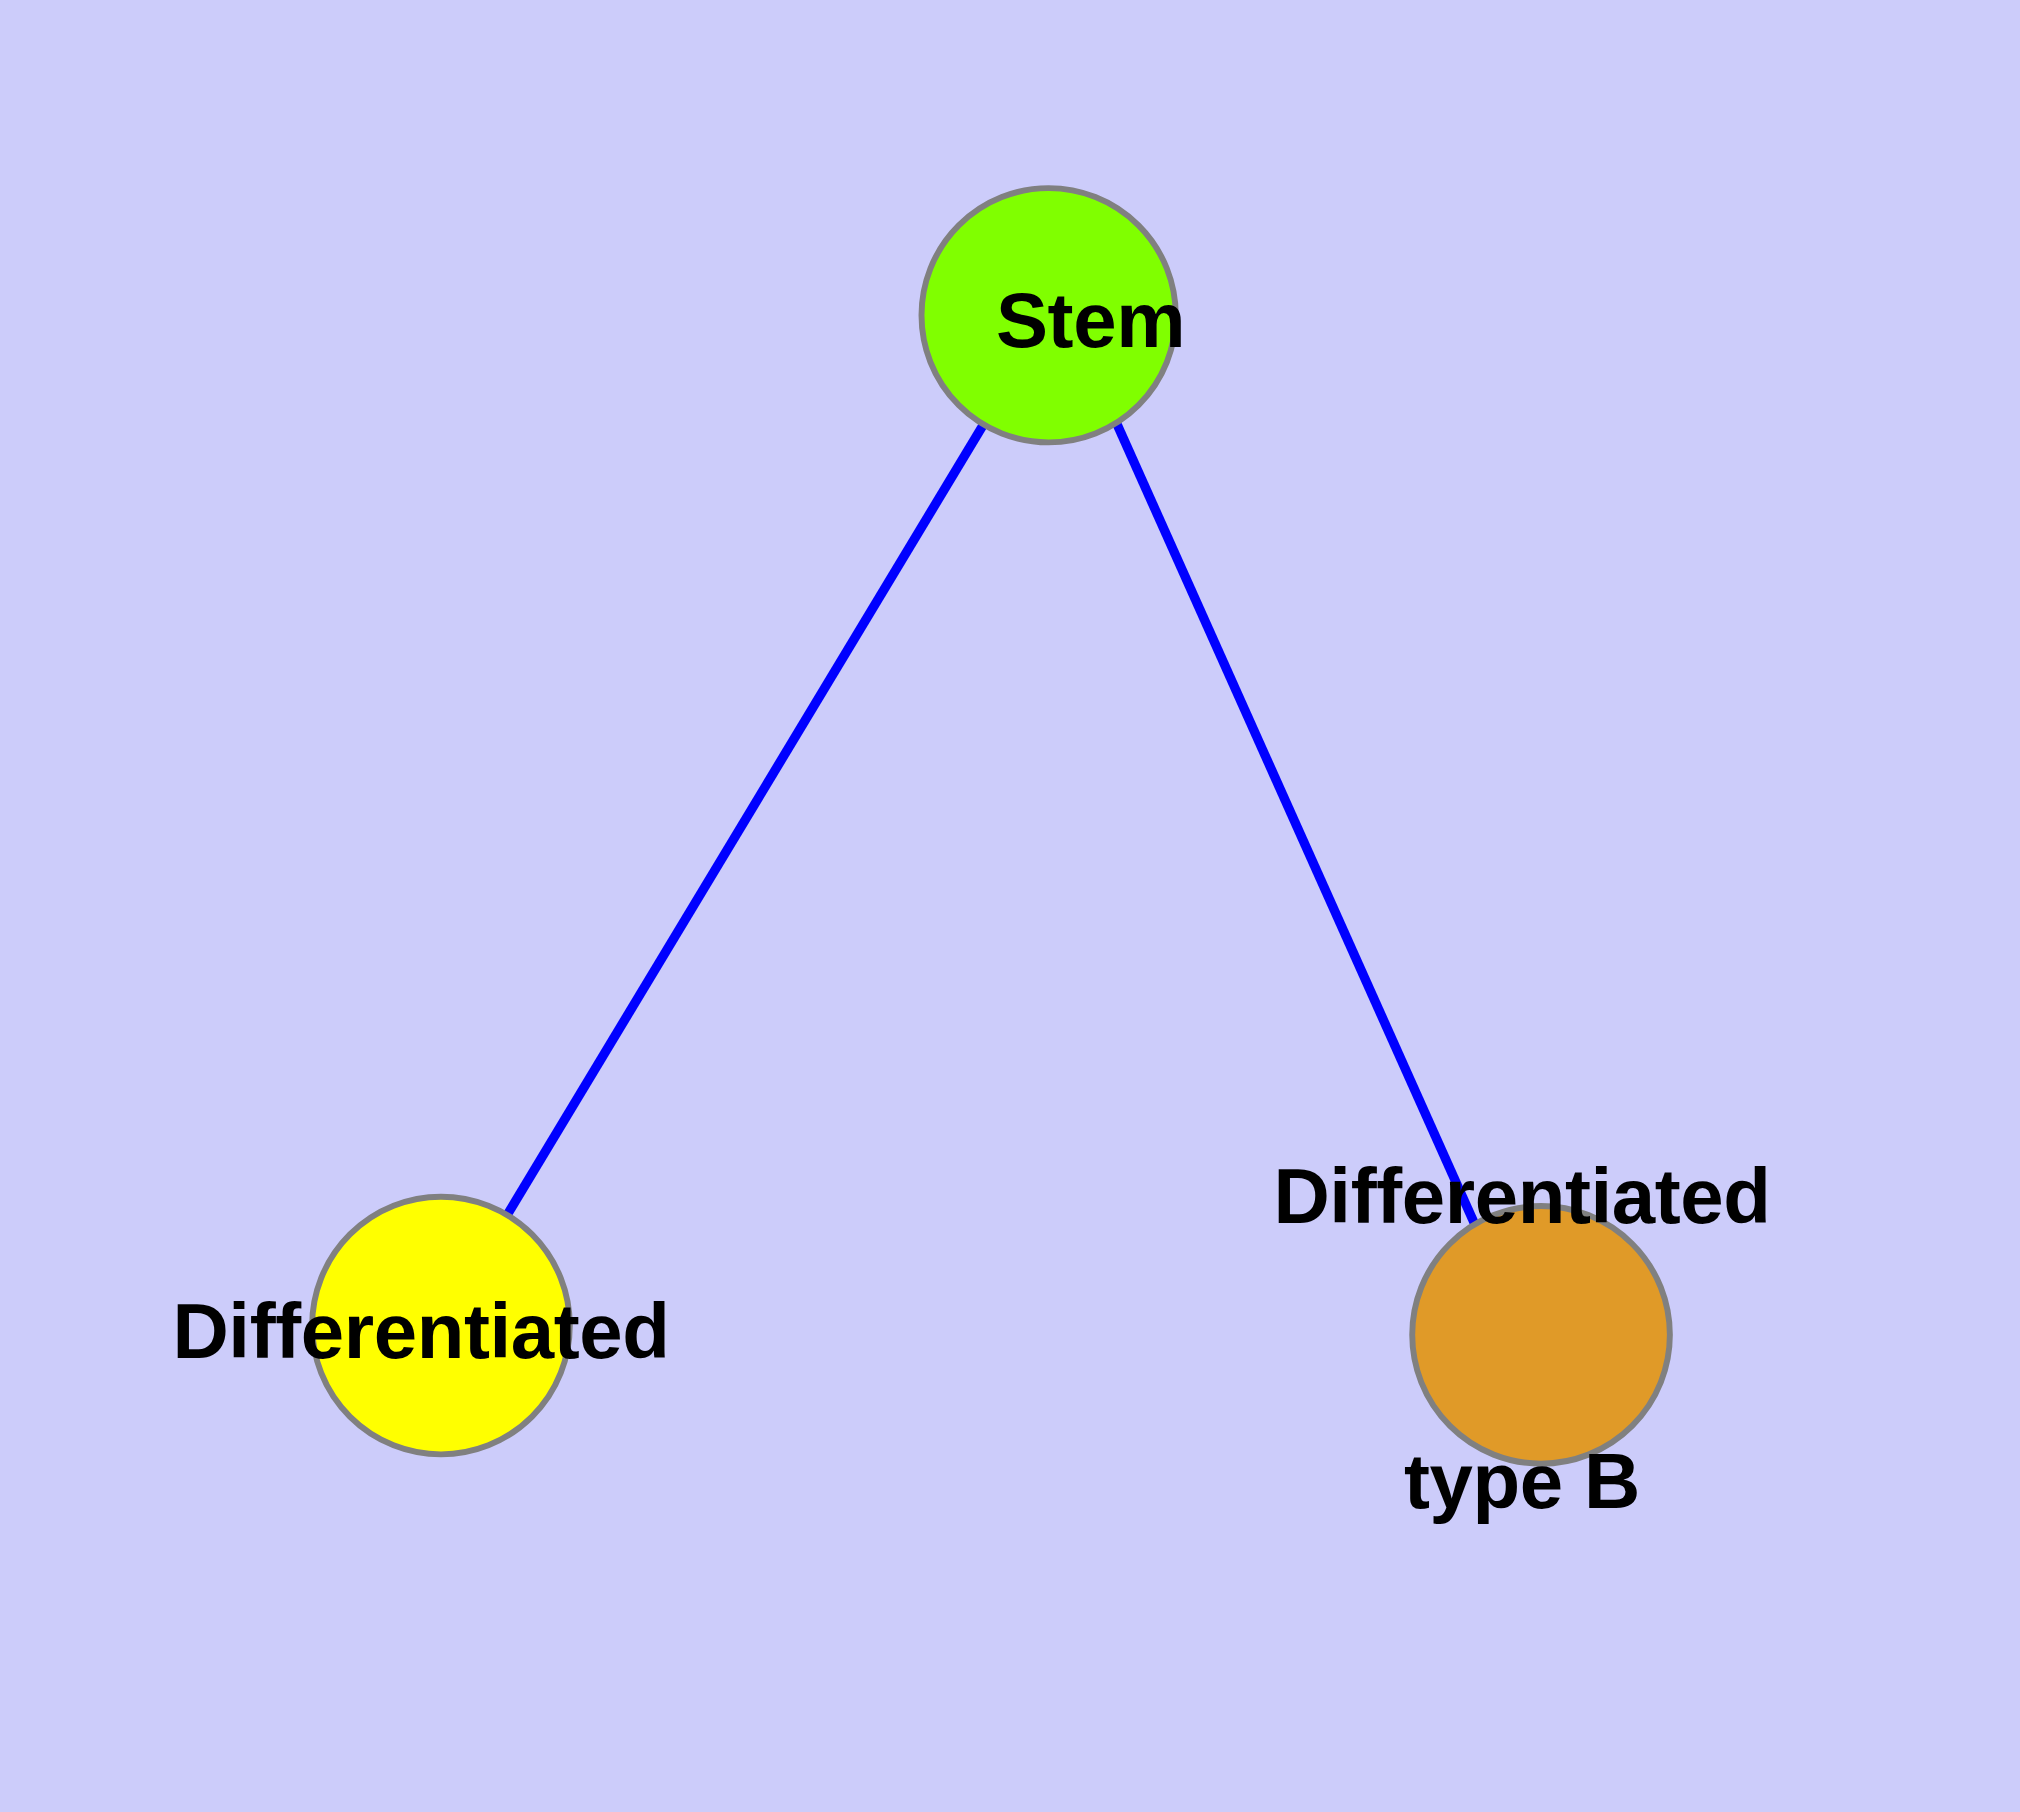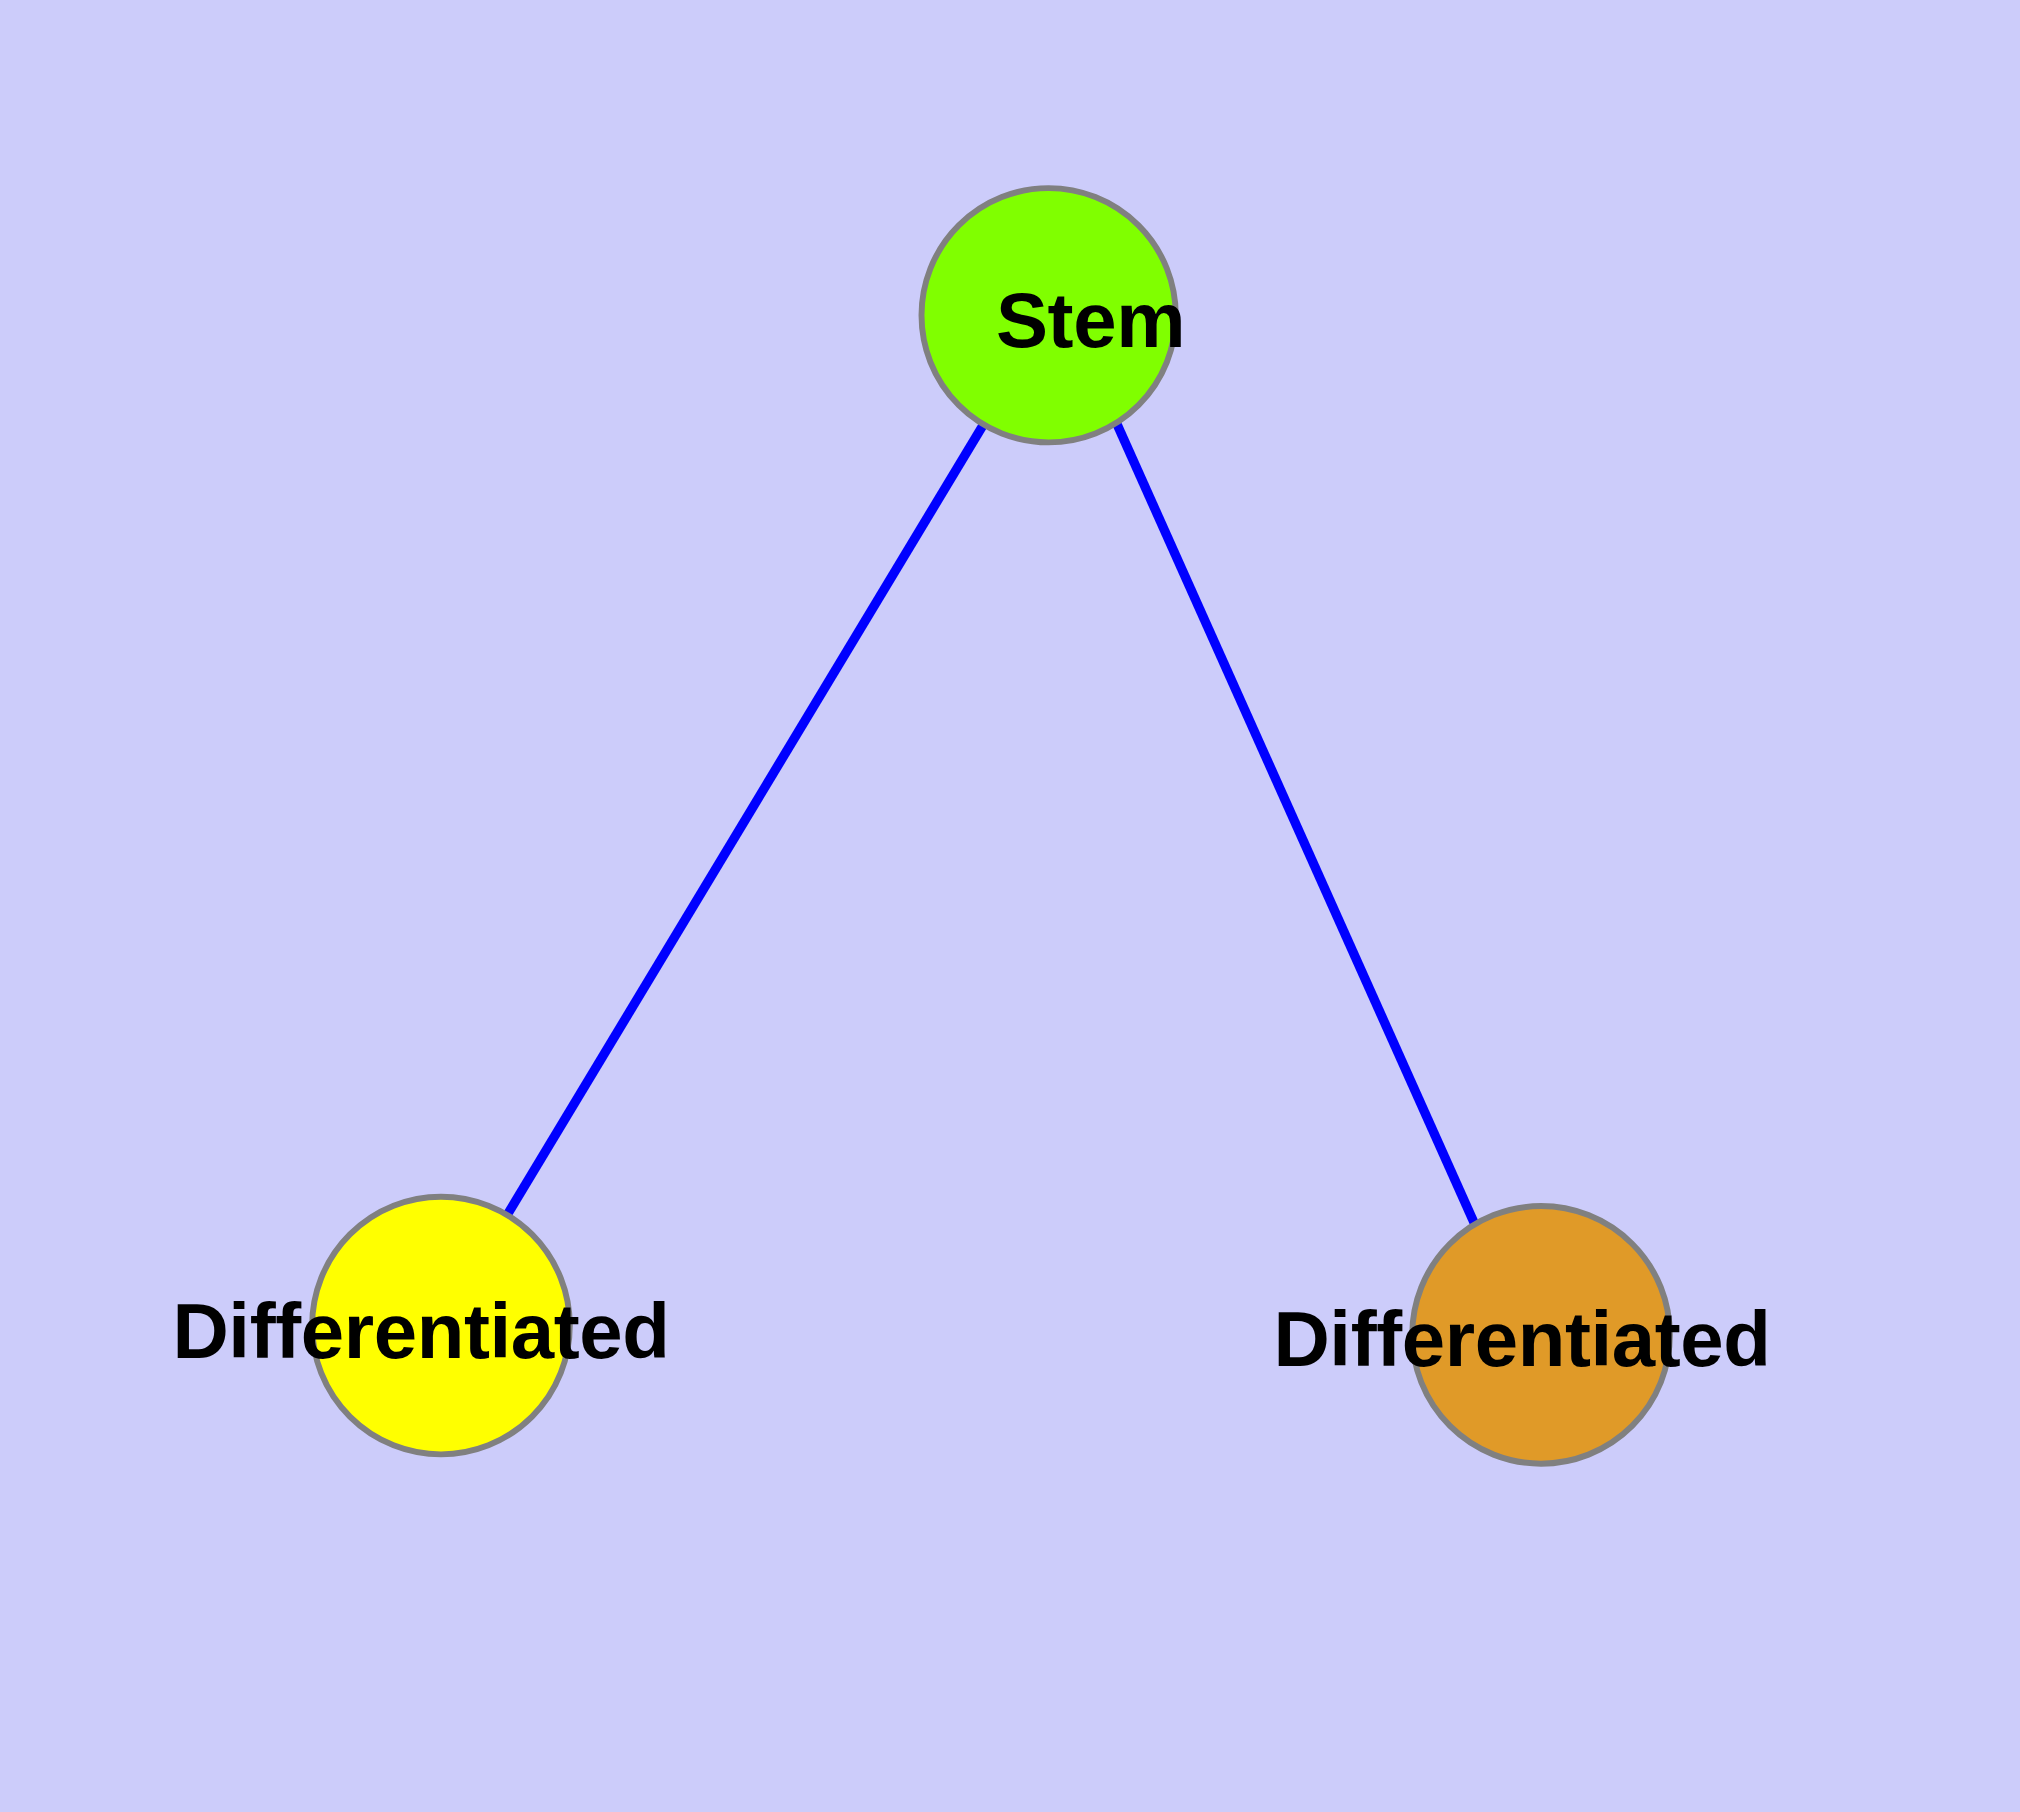--- a/index.html
+++ b/index.html
@@ -68,16 +68,17 @@
   <div class="node-label" style="left:1048px; top:320px;">
     <span>Stem</span>
   </div>
 
   <div class="node-label" style="left:421px; top:1331px;">
     <div>Differentiated</div>
   </div>
 
   <div class="node-label" style="left:1522px; top:1339px;">
     <div>Differentiated</div>
+    <div>type B</div>
   </div>
 
 </div>
 
 
 </body></html>

